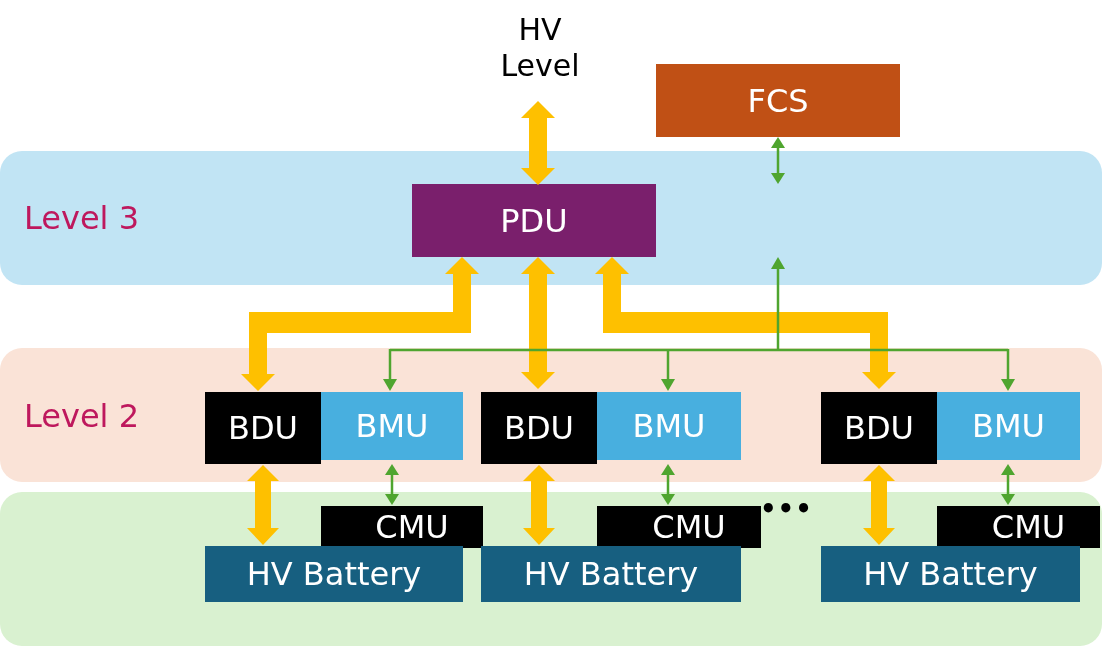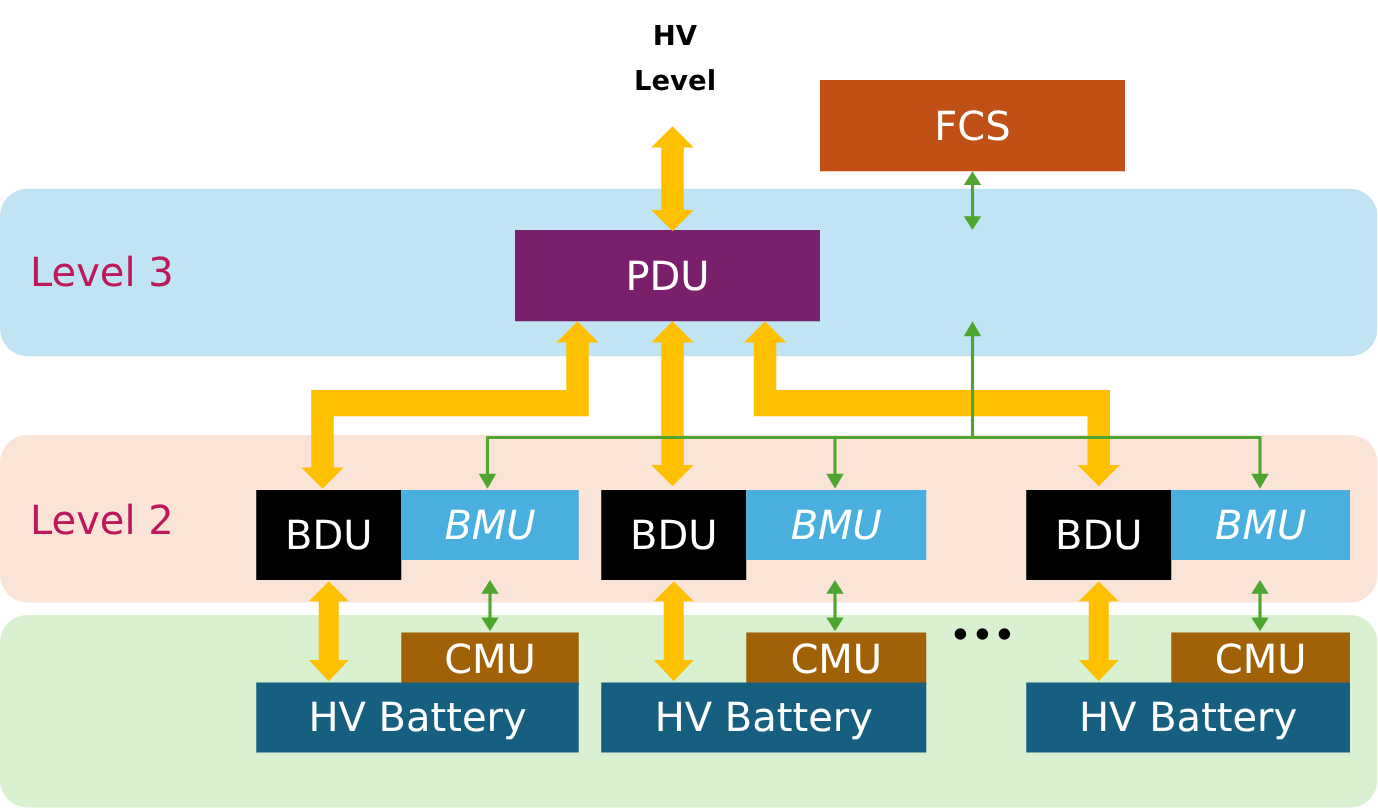--- a/index.html
+++ b/index.html
@@ -16,26 +16,26 @@
       line-height: 40px; height: 40px; white-space: nowrap;
     }
     .box {
       position: absolute; color: #ffffff; display: flex; align-items: center;
       justify-content: center; white-space: nowrap;
     }
     .b-fcs { left: 656px; top: 64px; width: 244px; height: 73px; background: #c05015; font-size: 32px; }
     .b-pdu { left: 412px; top: 184px; width: 244px; height: 73px; background: #7a1f6c; font-size: 32px; }
     .b-emu { left: 656px; top: 184px; width: 244px; height: 73px; background: #225f99; font-size: 32px; }
     .b-bdu { background: #000000; font-size: 32px; width: 116px; height: 72px; top: 392px; }
-    .b-bmu { background: #48afdf; font-size: 32px; width: 142px; height: 56px; top: 392px; font-style: italic; }
-    .b-cmu { background: #a16207; font-size: 32px; width: 142px; height: 42px; top: 506px; }
+    .b-bmu { background: #48afdf; font-size: 32px; width: 142px; height: 68px; top: 392px; }
+    .b-cmu { background: #000000; font-size: 32px; width: 142px; height: 42px; top: 506px; padding-left: 20px; }
     .b-bat { background: #175f80; font-size: 32px; width: 258px; height: 56px; top: 546px; }
     .hv-power {
       position: absolute; left: 470px; top: 12px; width: 140px; text-align: center;
-      font-weight: bold; font-size: 22px; line-height: 36px; color: #000;
+      font-weight: normal; font-size: 30px; line-height: 36px; color: #000;
     }
     .ellipsis {
       position: absolute; left: 760px; top: 494px; font-size: 26px; font-weight: bold; color: #000;
       letter-spacing: 1px;
     }
     svg#links { position: absolute; left: 0; top: 0; width: 1102px; height: 648px; pointer-events: none; }
   </style>
 </head>
 <body>
 

